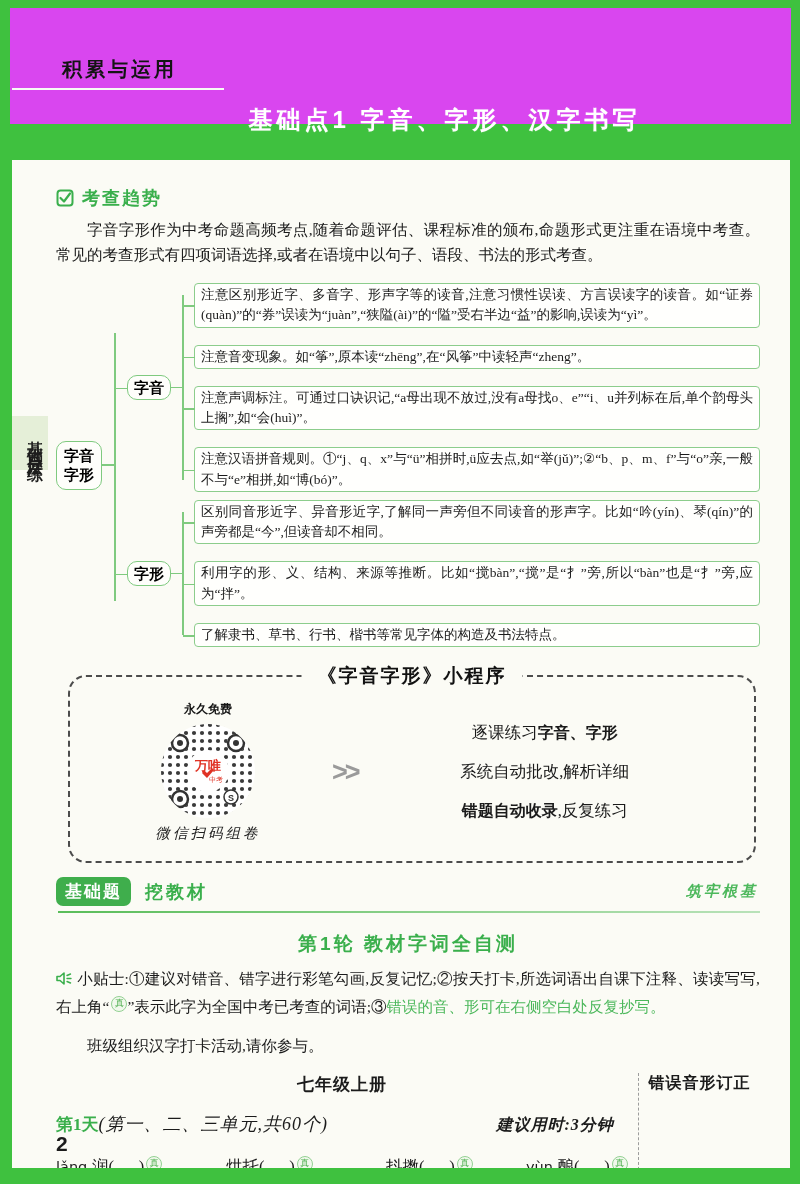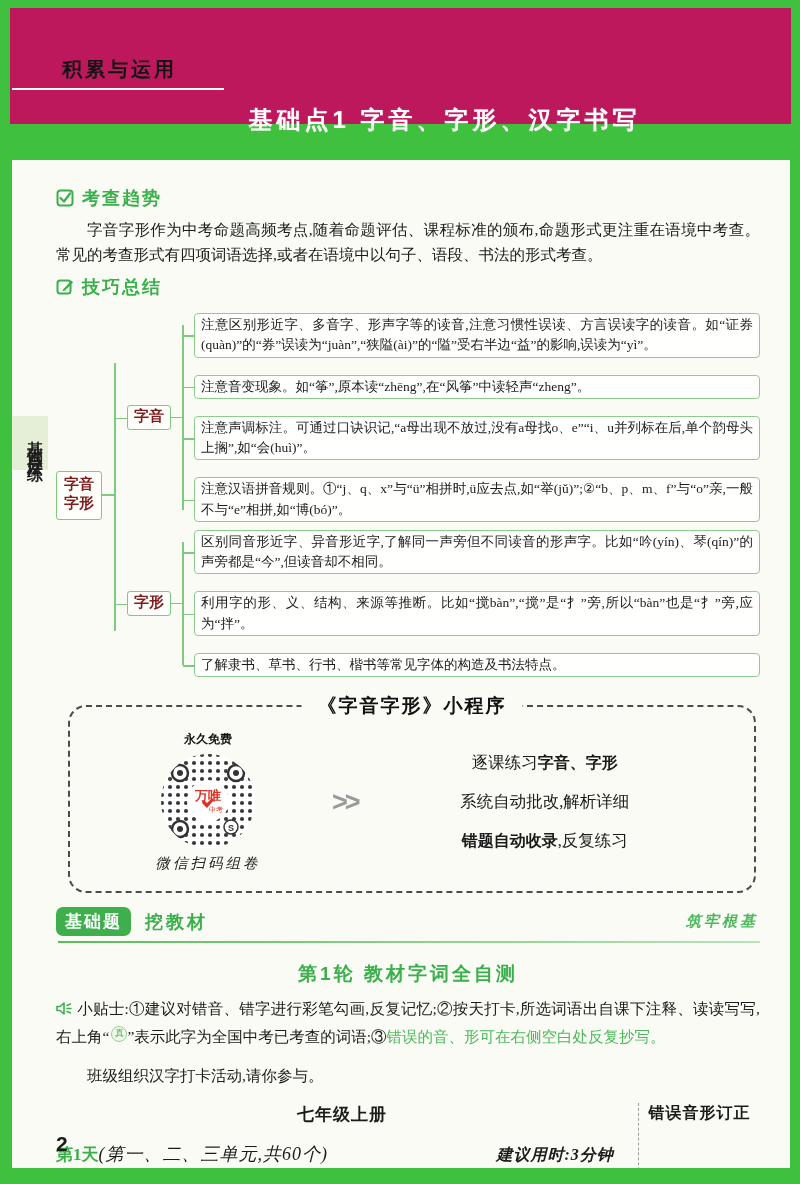--- a/index.html
+++ b/index.html
@@ -6,21 +6,21 @@
   body {
     width:800px; height:1184px; position:relative; overflow:hidden;
     background:#3fc13f;
     font-family:"Liberation Serif","DejaVu Serif",serif;
     color:#1b1b1b;
   }
 
   
   .header {
     position:absolute; left:10px; top:8px; right:9px; height:116px;
-    background:#be185d;
+    background:#d946ef;
   }
   .category-tab {
     position:absolute; left:52px; top:48px;
     font-family:"Liberation Sans","DejaVu Sans",sans-serif;
     font-weight:bold; font-size:20px; color:#141414; letter-spacing:3px;
   }
   .category-underline {
     position:absolute; left:2px; top:80px; width:212px; height:2px; background:#f6fbf4;
   }
   .page-title {
@@ -57,23 +57,23 @@
   .sec-heading svg { flex:none; }
 
   .body-par {
     margin:7px 0 8px; font-size:15.5px; line-height:1.62;
     text-indent:2em; text-align:justify;
   }
 
   
   .tree { display:flex; align-items:center; margin:6px 0 16px; }
   .node-box {
-    border:1.5px solid #7fca7f; border-radius:3px; background:#fefefb;
-    font-family:Liberation Mono, monospace;
-    font-weight:bold; font-size:15px; color:#7f1d1d; line-height:1.3;
+    border:1.5px solid #7fca7f; border-radius:10px; background:#fefefb;
+    font-family:Liberation Sans, sans-serif;
+    font-weight:bold; font-size:15px; color:#000000; line-height:1.3;
   }
   .root-box { padding:4px 7px; text-align:center; flex:none; }
   .root-stub { width:12px; height:1.5px; background:#7fca7f; flex:none; }
   .branches { flex:1; position:relative; padding-left:13px; }
   .branches::before {
     content:''; position:absolute; left:0; top:58px; bottom:54px;
     width:1.5px; background:#7fca7f;
   }
   .branch { display:flex; align-items:center; position:relative; margin:8px 0; }
   .branch::before {
@@ -186,27 +186,20 @@
 
     <div class="sec-heading trend-heading">
       <svg width="18" height="18" viewBox="0 0 18 18">
         <rect x="1.5" y="1.5" width="15" height="15" rx="3" fill="none" stroke="#3aaf4c" stroke-width="2"></rect>
         <path d="M4.5 9 L8 12.5 L14 4.5" fill="none" stroke="#3aaf4c" stroke-width="2.2" stroke-linecap="round" stroke-linejoin="round"></path>
       </svg>
       <span>考查趋势</span>
     </div>
     <p class="body-par">字音字形作为中考命题高频考点,随着命题评估、课程标准的颁布,命题形式更注重在语境中考查。常见的考查形式有四项词语选择,或者在语境中以句子、语段、书法的形式考查。</p>
 
-    <div class="sec-heading skills-heading">
-      <svg width="18" height="18" viewBox="0 0 18 18">
-        <rect x="1.5" y="2.5" width="13" height="13" rx="2.5" fill="none" stroke="#3aaf4c" stroke-width="2"></rect>
-        <path d="M7 11.5 L15.5 2.5 L17 4.5 L9 12.5 L6.5 13.2 Z" fill="#3aaf4c"></path>
-      </svg>
-      <span>技巧总结</span>
-    </div>
 
     <div class="tree">
       <div class="node-box root-box">
         <div>字音</div>
         <div>字形</div>
       </div>
       <div class="root-stub"></div>
       <div class="branches">
           <div class="branch">
             <div class="node-box branch-label">字音</div>

